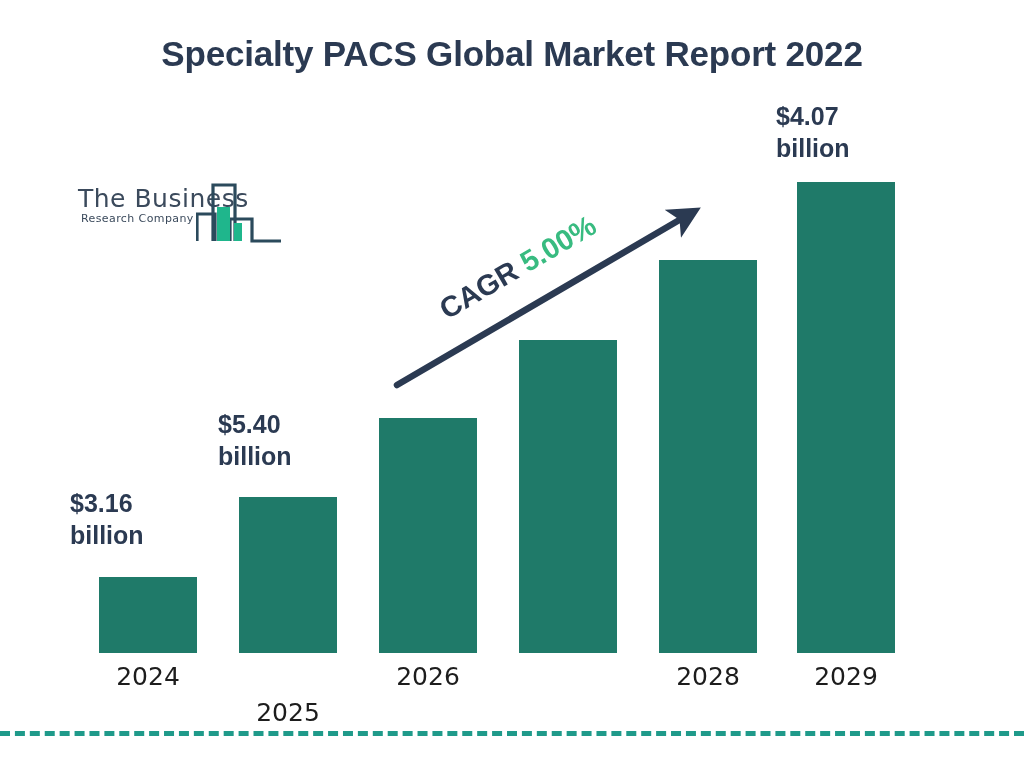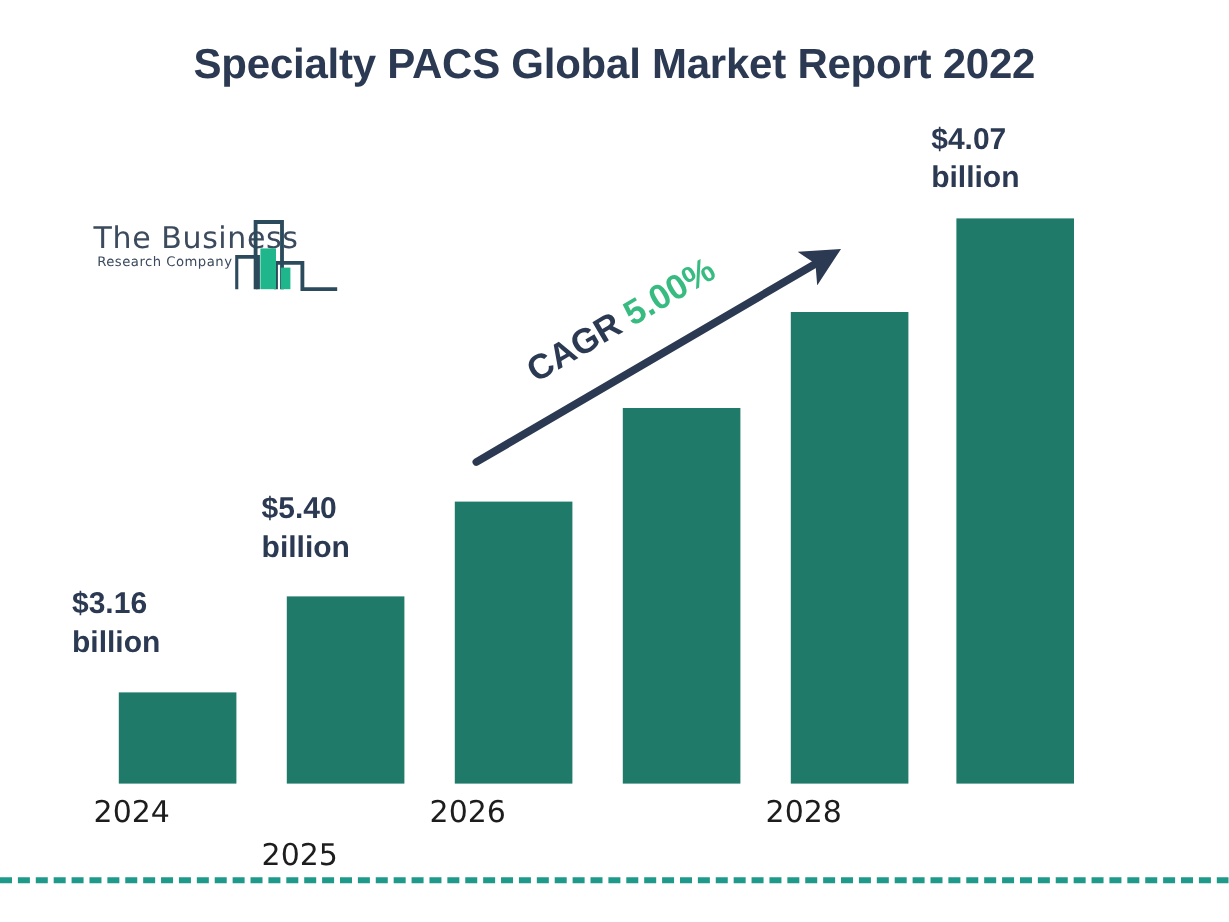--- a/index.html
+++ b/index.html
@@ -82,21 +82,21 @@
     position: absolute;
     text-align: left;
     font-size: 25px;
     font-weight: bold;
     color: #2b3a52;
     line-height: 1.28;
     white-space: pre-line;
   }
   .x-tick {
     position: absolute;
-    text-align: left;
+    text-align: center;
     font-size: 25px;
     color: #1d1d1d;
     font-family: "DejaVu Sans", sans-serif;
   }
 
   
   #cagr-annotation {
     position: absolute;
     left: 403px;
     top: 251px;
@@ -143,31 +143,32 @@
 
   <div id="plot">
 
     <div class="bar" style="left:99px;  top:577px; width:98px; height:76px;"></div>
     <div class="bar" style="left:239px; top:497px; width:98px; height:156px;"></div>
     <div class="bar" style="left:379px; top:418px; width:98px; height:235px;"></div>
     <div class="bar" style="left:519px; top:340px; width:98px; height:313px;"></div>
     <div class="bar" style="left:659px; top:260px; width:98px; height:393px;"></div>
     <div class="bar" style="left:797px; top:182px; width:98px; height:471px;"></div>
 
-    <div class="bar-value" style="left:60px; top:487px; width:140px;">$3.16
+    <div class="bar-value" style="left:70px; top:487px; width:140px;">$3.16
 billion</div>
     <div class="bar-value" style="left:218px; top:408px; width:140px;">$5.40
 billion</div>
     <div class="bar-value" style="left:776px; top:100px; width:140px;">$4.07
 billion</div>
 
     <div class="x-tick" style="left:78px;  top:662px; width:140px;">2024</div>
     <div class="x-tick" style="left:218px; top:698px; width:140px;">2025</div>
     <div class="x-tick" style="left:358px; top:662px; width:140px;">2026</div>
     <div class="x-tick" style="left:638px; top:662px; width:140px;">2028</div>
+    <div class="x-tick" style="left:776px; top:662px; width:140px;">2029</div>
 
     <svg width="1024" height="768" viewBox="0 0 1024 768" style="position:absolute; left:0; top:0; pointer-events:none;">
       <defs>
         <marker id="arrowhead" markerWidth="5" markerHeight="5" refX="3.6" refY="2.5" orient="auto">
           <path d="M0,0 L5,2.5 L0,5 L1.2,2.5 Z" fill="#2b3a52"></path>
         </marker>
       </defs>
       <line x1="397" y1="385" x2="693" y2="212" stroke="#2b3a52" stroke-width="6.5" stroke-linecap="round" marker-end="url(#arrowhead)"></line>
     </svg>
 

